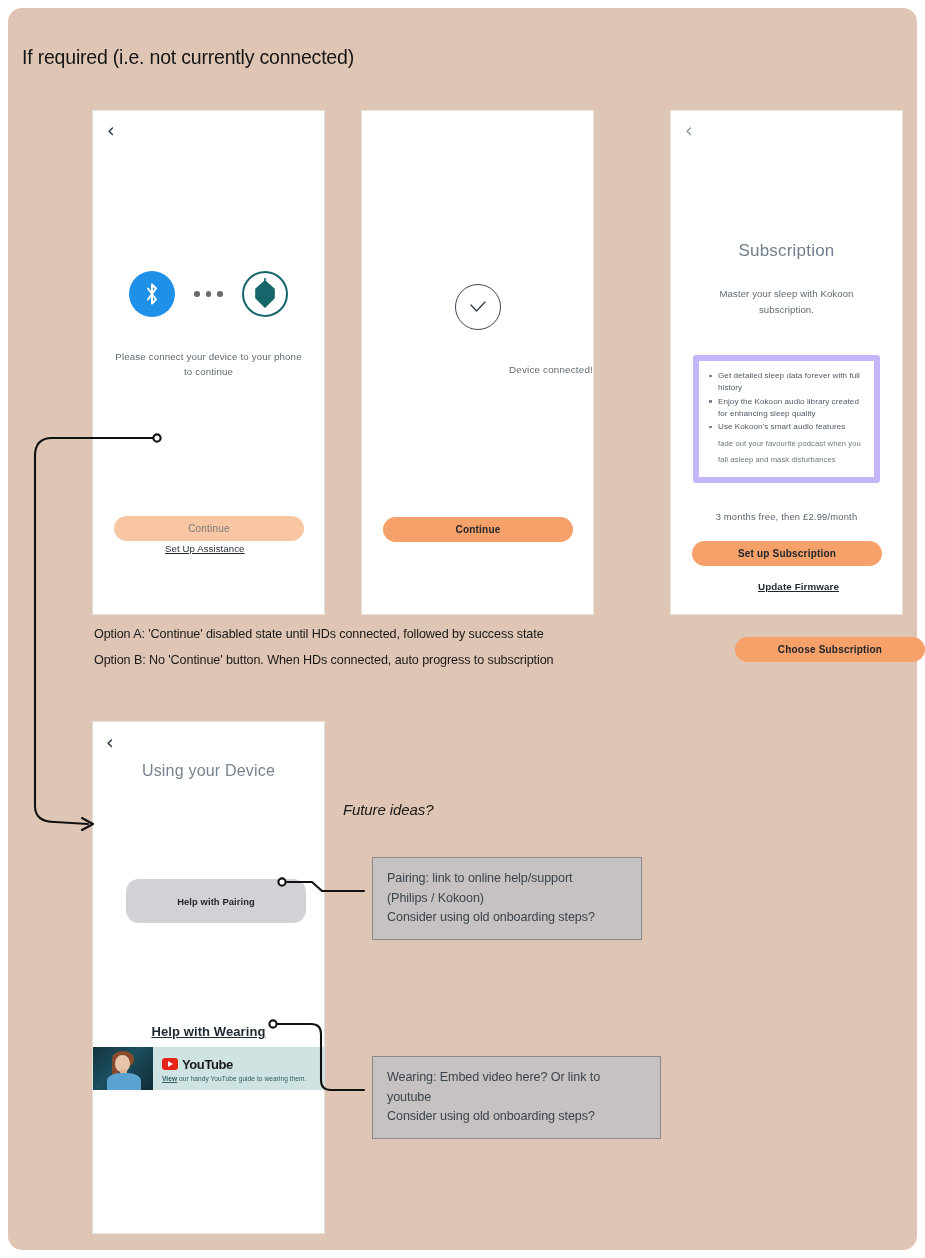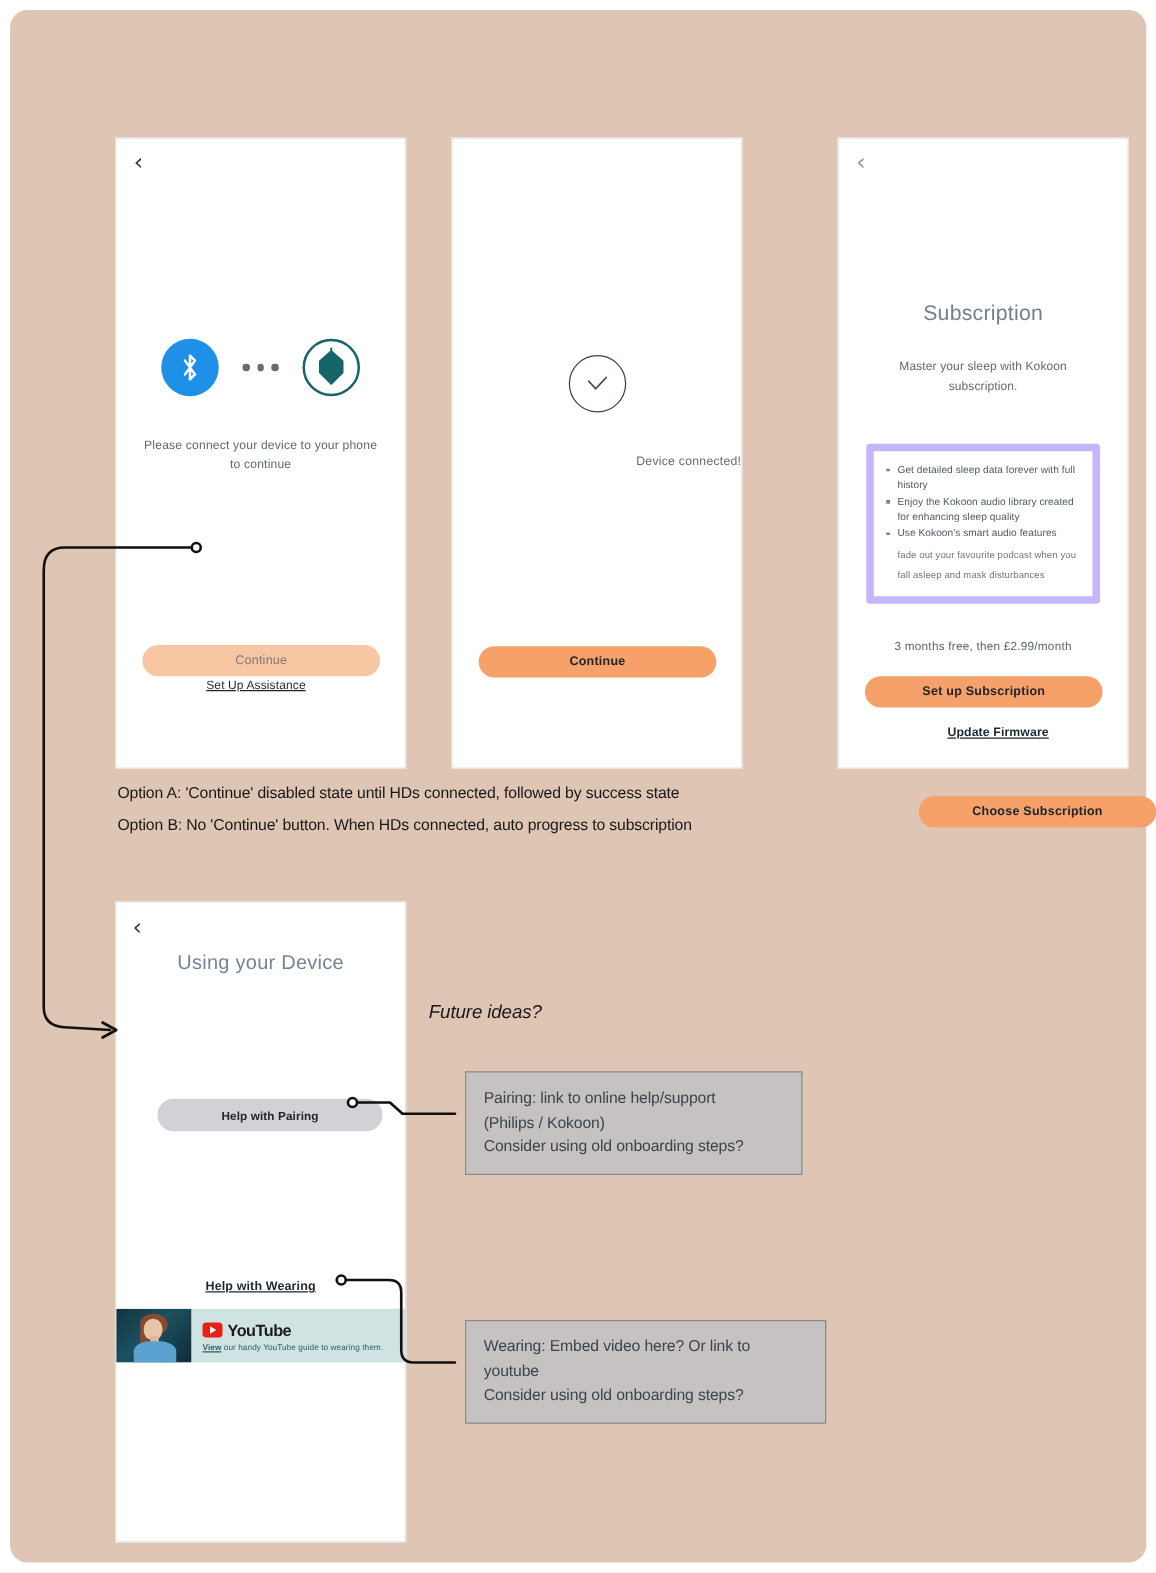--- a/index.html
+++ b/index.html
@@ -210,32 +210,32 @@
   #option-b { top: 645px; }
 
   
   .using-title {
     position: absolute; left: 0; right: 0; top: 40px;
     text-align: center; font-size: 16px;
     color: #768390; font-weight: 400; letter-spacing: 0.2px;
   }
   .btn-help-pairing {
     position: absolute;
-    left: 33px; top: 157px; width: 180px; height: 26px;
+    left: 33px; top: 157px; width: 180px; height: 44px;
     border-radius: 13px;
     background: #d2d2d6;
     display: flex; align-items: center; justify-content: center;
     font-size: 9.4px; color: #20262c; font-weight: 600;
     letter-spacing: 0.1px; cursor: pointer; border: none;
     font-family: "Liberation Sans", sans-serif;
   }
   .help-wearing-link {
     position: absolute;
     left: 0; right: 0; top: 302px;
-    text-align: center; font-size: 10px;
+    text-align: center; font-size: 13px;
     color: #1e2832; font-weight: 600;
     text-decoration: underline; letter-spacing: 0.1px;
     cursor: pointer;
   }
 
   
   .yt-card {
     position: absolute;
     left: 0; top: 325px; width: 232px; height: 43px;
     background: #cfe4e2;
@@ -331,20 +331,21 @@
     position: absolute; left: 0; top: 0;
     width: 925px; height: 1258px;
     pointer-events: none;
   }
 </style>
 </head>
 <body>
 
 <div id="canvas">
 
+  <div class="page-title">If required (i.e. not currently connected)</div>
 
   <div class="phone" id="phone-pairing">
     <div class="back-chevron" style="left:14px; top:10px;">‹</div>
 
     <div class="pair-row">
       <div class="bt-circle">
         <svg width="18" height="24" viewBox="0 0 18 24" aria-hidden="true">
           <path d="M5 6.5 L13 17.5 L9 21.5 L9 2.5 L13 6.5 L5 17.5" fill="none" stroke="#ffffff" stroke-width="2" stroke-linecap="round" stroke-linejoin="round"></path>
         </svg>
       </div>

